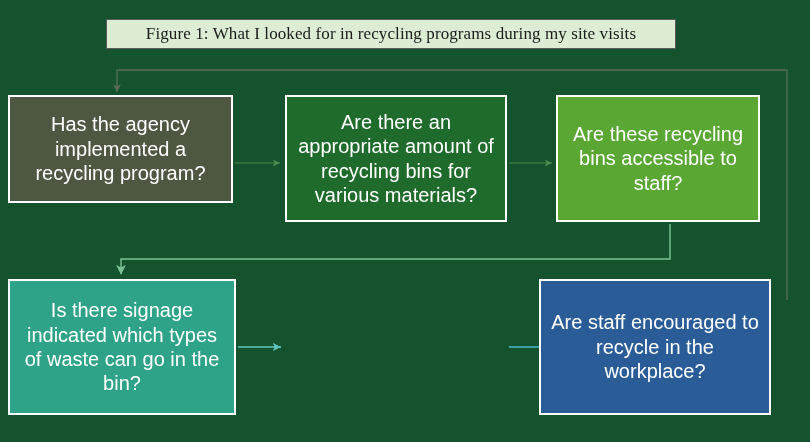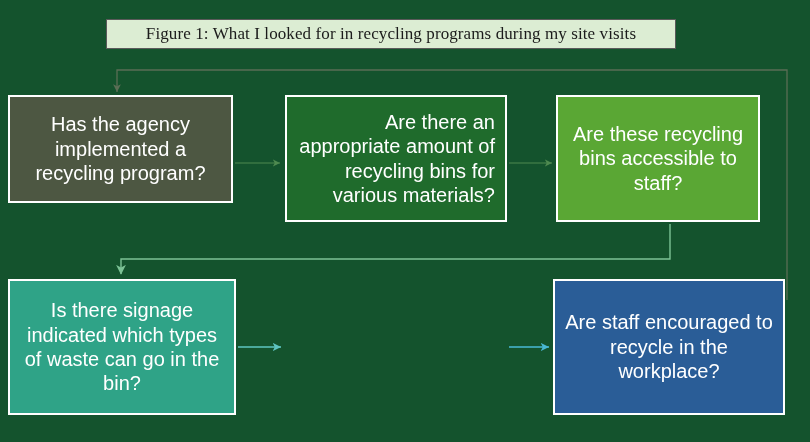--- a/index.html
+++ b/index.html
@@ -59,21 +59,21 @@
   }
   .node span {
     display: block;
   }
 
   #node-1 { left: 8px;   top: 95px;  width: 225px; height: 108px; background: #4d5742; }
   #node-2 { left: 285px; top: 95px;  width: 222px; height: 127px; background: #1f6b2c; }
   #node-3 { left: 556px; top: 95px;  width: 204px; height: 127px; background: #5aa734; }
   #node-4 { left: 8px;   top: 279px; width: 228px; height: 136px; background: #2fa387; }
   #node-5 { left: 285px; top: 291px; width: 222px; height: 120px; background: #39b7c8; }
-  #node-6 { left: 553px; top: 279px; width: 232px; height: 136px; background: #2a5d97; }
+  #node-6 { left: 539px; top: 279px; width: 232px; height: 136px; background: #2a5d97; }
 
   
   #connectors {
     position: absolute;
     left: 0;
     top: 0;
     width: 810px;
     height: 442px;
     pointer-events: none;
   }
@@ -128,21 +128,21 @@
 
     <g>
       <path d="M 787,300 L 787,70 L 117,70 L 117,92" fill="none" stroke="#5a6e55" stroke-width="1.3" marker-end="url(#ah-dark)"></path>
     </g>
   </svg>
 
   <div class="node" id="node-1" style="background: rgb(77, 87, 66);">
     <span>Has the agency implemented a recycling program?</span>
   </div>
 
-  <div class="node" id="node-2" style="background: rgb(31, 107, 44); text-align: right;">
+  <div class="node" id="node-2" style="background: rgb(31, 107, 44);">
     <span>Are there an appropriate amount of recycling bins for various materials?</span>
   </div>
 
   <div class="node" id="node-3" style="background: rgb(90, 167, 52);">
     <span>Are these recycling bins accessible to staff?</span>
   </div>
 
   <div class="node" id="node-4" style="background: rgb(47, 163, 135);">
     <span>Is there signage indicated which types of waste can go in the bin?</span>
   </div>

